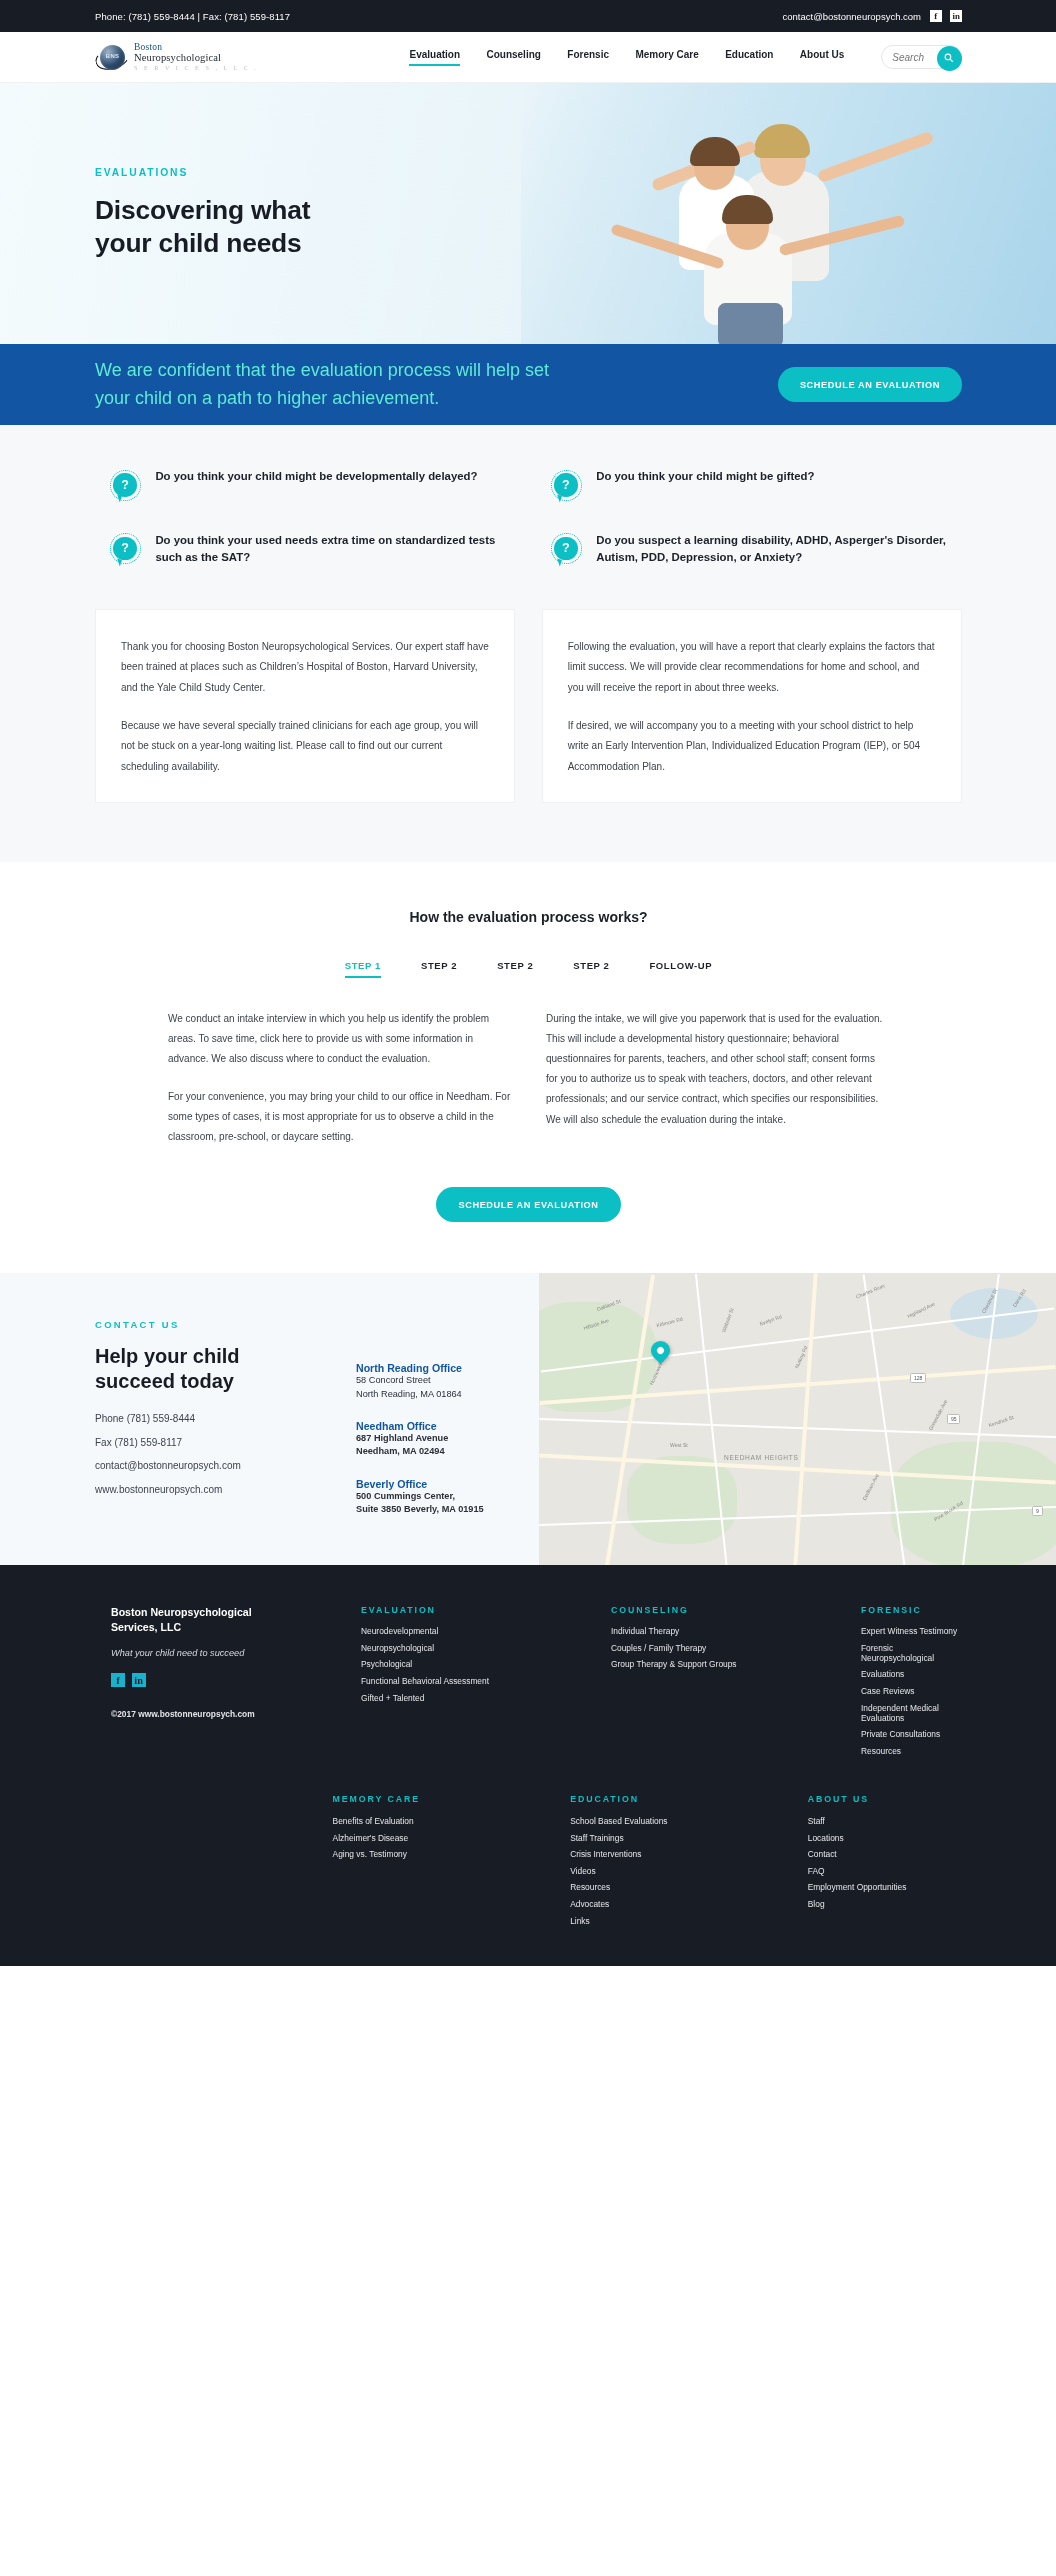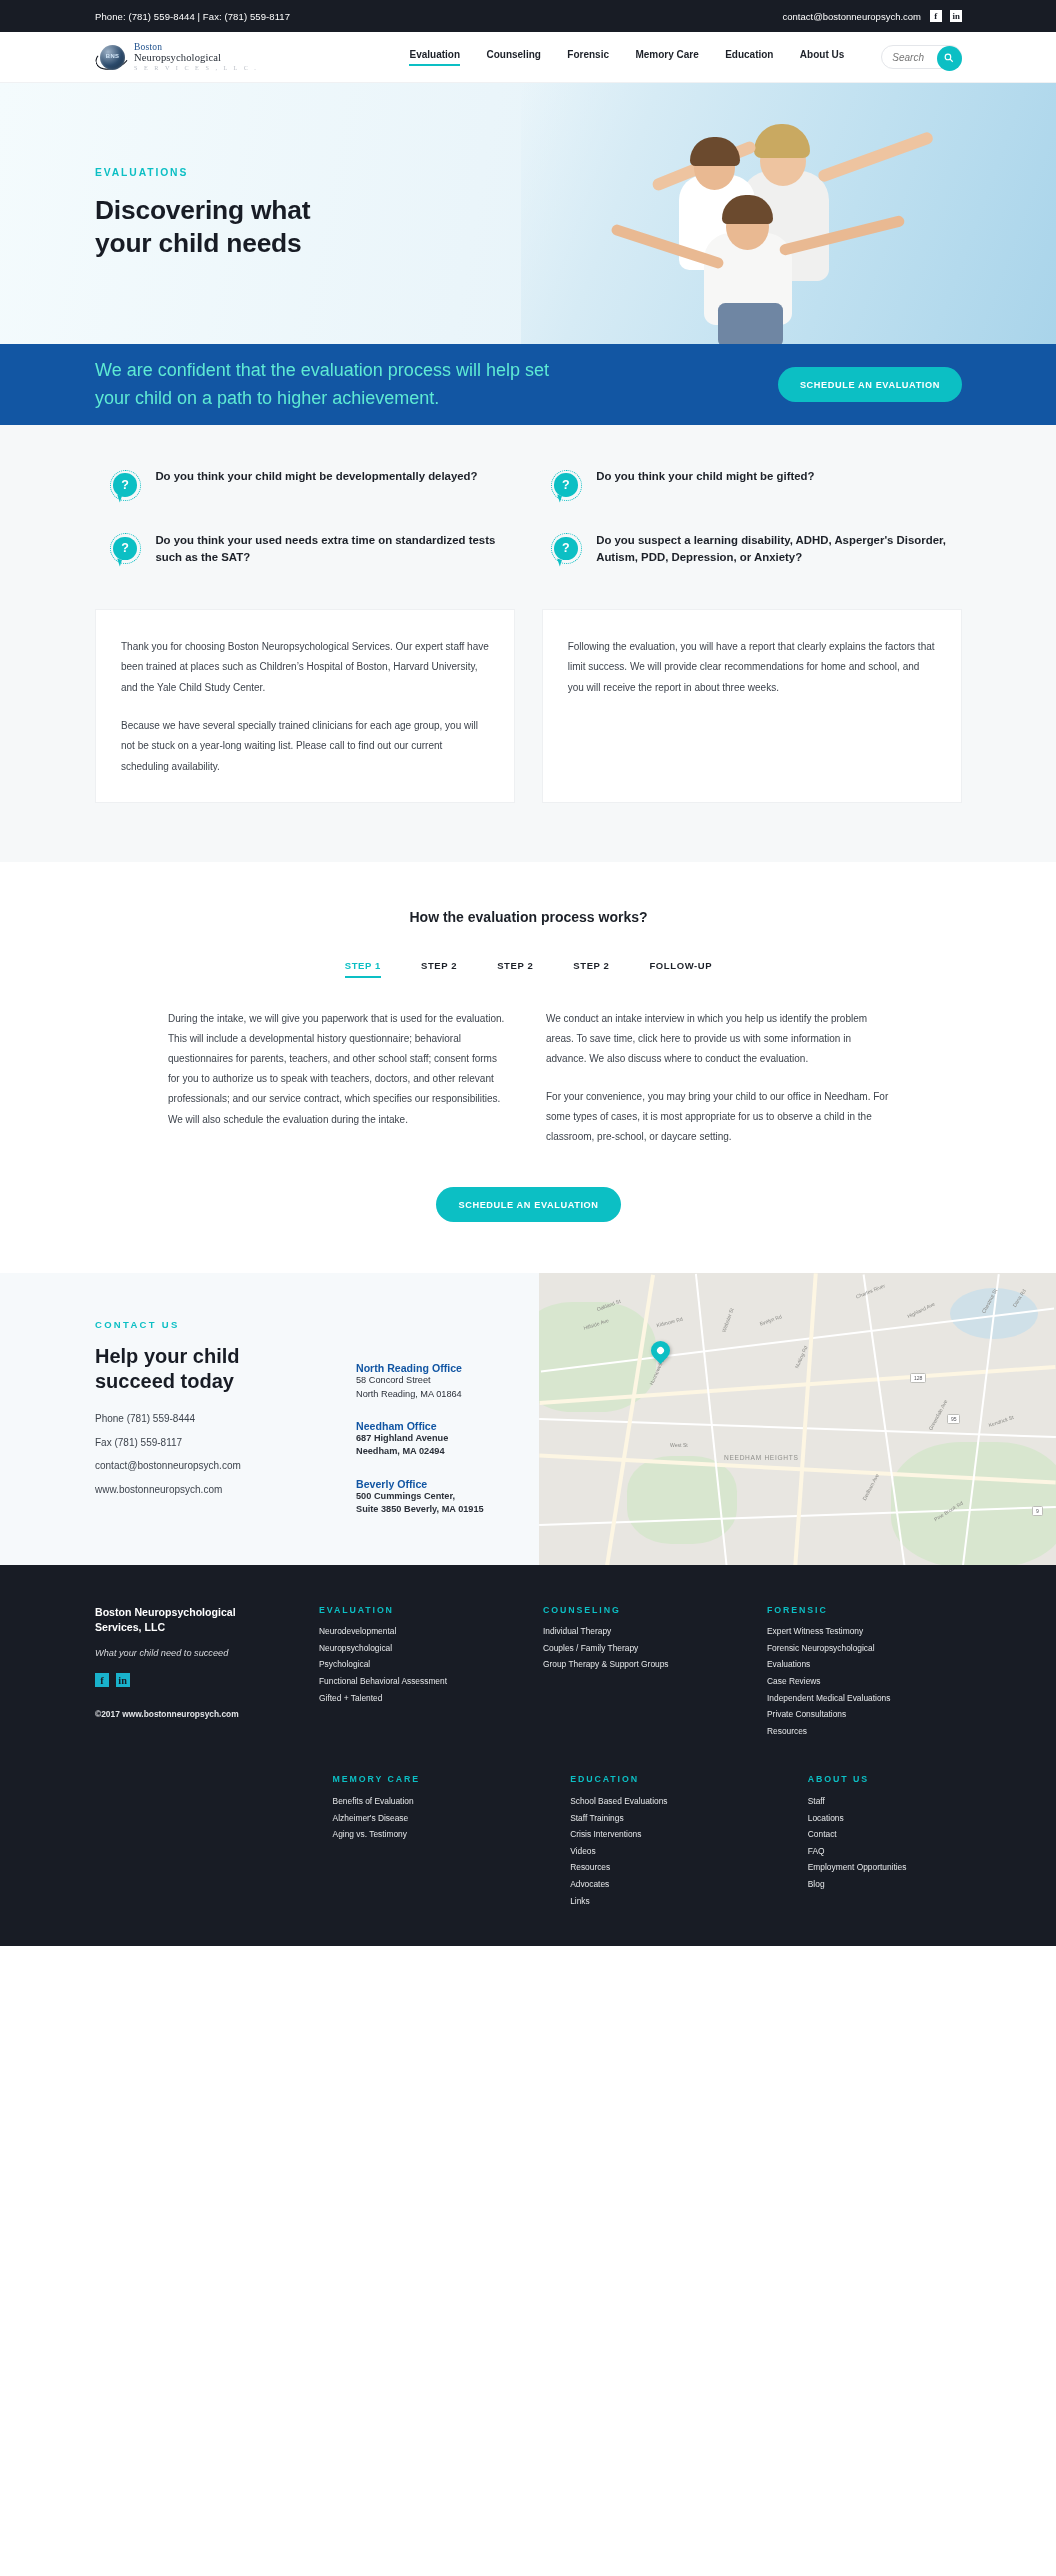--- a/index.html
+++ b/index.html
@@ -267,21 +267,21 @@
     background: #0cbfc4; transform: rotate(-45deg);
     box-shadow: 0 1.5px 3.7px rgba(0,0,0,.25);
   }
   .pin::after {
     content: ""; position: absolute; left: 5.9px; top: 5.9px;
     width: 7.3px; height: 7.3px; border-radius: 50%; background: #ffffff;
   }
 
   
   .footer { background: #181c25; color: #ffffff; padding: 40px 95px 34px; }
-  .f-row { display: grid; grid-template-columns: 220px 220px 220px 1fr; gap: 4px; }
+  .f-row { display: grid; grid-template-columns: 220px 220px 220px 1fr; gap: 30px; margin-left: 16px; }
   .f-brand { font-size: 10.6px; font-weight: bold; line-height: 1.45; margin-bottom: 13.2px; }
   .f-tag { font-size: 9.2px; color: #d8dade; font-style: italic; margin-bottom: 14.7px; }
   .f-social { display: flex; gap: 6.6px; margin-bottom: 22px; }
   .f-social .sq {
     width: 14px; height: 14px; background: #19b2cc; color: #181c25;
     display: flex; align-items: center; justify-content: center;
     font-family: "Liberation Serif", serif; font-weight: bold; font-size: 10.3px;
     cursor: pointer;
   }
   .f-copy { font-size: 8.4px; font-weight: bold; color: #e3e5e8; }
@@ -418,43 +418,44 @@
     </div>
   </div>
 
   <div class="card-row">
     <div class="card">
       <p>Thank you for choosing Boston Neuropsychological Services.  Our expert staff have been trained at places such as Children’s Hospital of Boston, Harvard University, and the Yale Child Study Center.</p>
       <p>Because we have several specially trained clinicians for each age group, you will not be stuck on a year-long waiting list.  Please call to find out our current scheduling availability.</p>
     </div>
     <div class="card">
       <p>Following the evaluation, you will have a report that clearly explains the factors that limit success.  We will provide clear recommendations for home and school, and you will receive the report in about three weeks.</p>
+      <p>If desired, we will accompany you to a meeting with your school district to help write an Early Intervention Plan, Individualized Education Program (IEP), or 504 Accommodation Plan.</p>
     </div>
   </div>
 </div>
 
 <div class="process">
   <h3>How the evaluation process works?</h3>
 
   <div class="tabs">
     <div class="tab active">STEP 1</div>
     <div class="tab">STEP 2</div>
     <div class="tab">STEP 2</div>
     <div class="tab">STEP 2</div>
     <div class="tab">FOLLOW-UP</div>
   </div>
 
   <div class="proc-cols">
     <div>
+      <p>We conduct an intake interview in which you help us identify the problem areas. To save time, click here to provide us with some information in advance. We also discuss where to conduct the evaluation.</p>
+      <p>For your convenience, you may bring your child to our office in Needham. For some types of cases, it is most appropriate for us to observe a child in the classroom, pre-school, or daycare setting.</p>
+    </div>
+    <div>
       <p>During the intake, we will give you paperwork that is used for the evaluation. This will include a developmental history questionnaire; behavioral questionnaires for parents, teachers, and other school staff; consent forms for you to authorize us to speak with teachers, doctors, and other relevant professionals; and our service contract, which specifies our responsibilities.</p>
       <p style="margin-top:0">We will also schedule the evaluation during the intake.</p>
-    </div>
-    <div>
-      <p>We conduct an intake interview in which you help us identify the problem areas. To save time, click here to provide us with some information in advance. We also discuss where to conduct the evaluation.</p>
-      <p>For your convenience, you may bring your child to our office in Needham. For some types of cases, it is most appropriate for us to observe a child in the classroom, pre-school, or daycare setting.</p>
     </div>
   </div>
 
   <div class="proc-cta">
     <button class="btn-teal">SCHEDULE AN EVALUATION</button>
   </div>
 </div>
 
 <div class="contact">
   <div class="contact-left">

